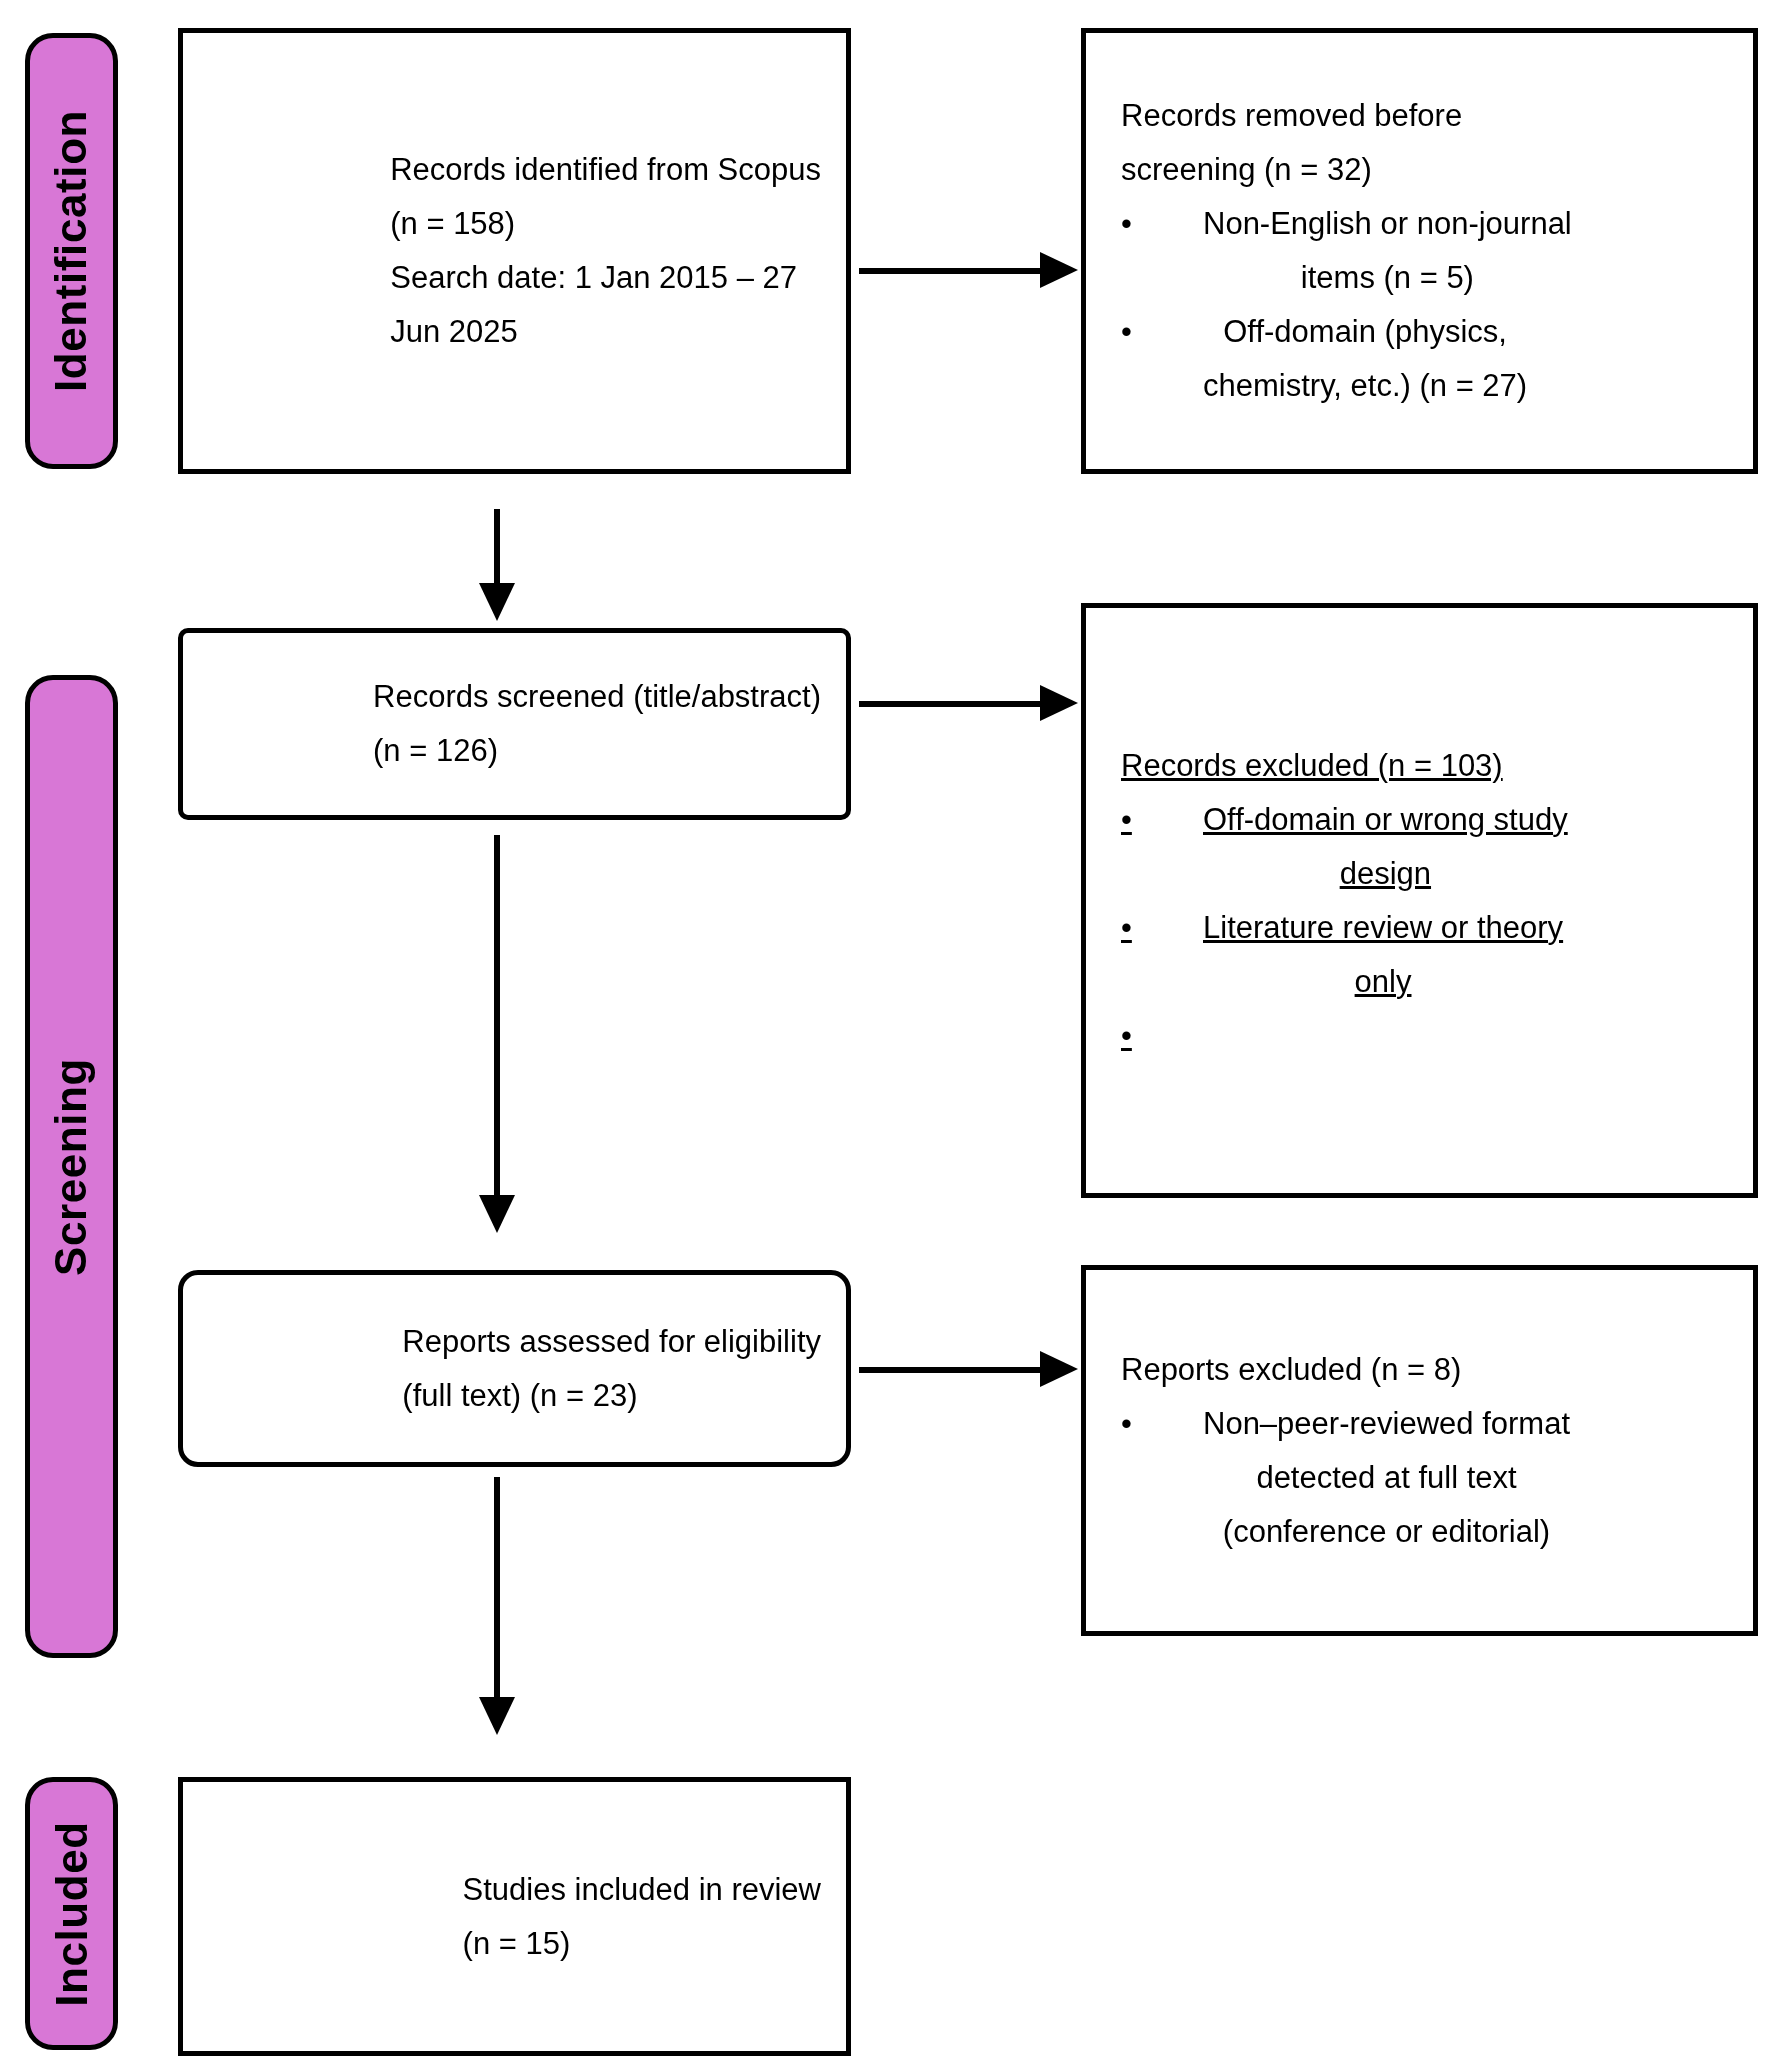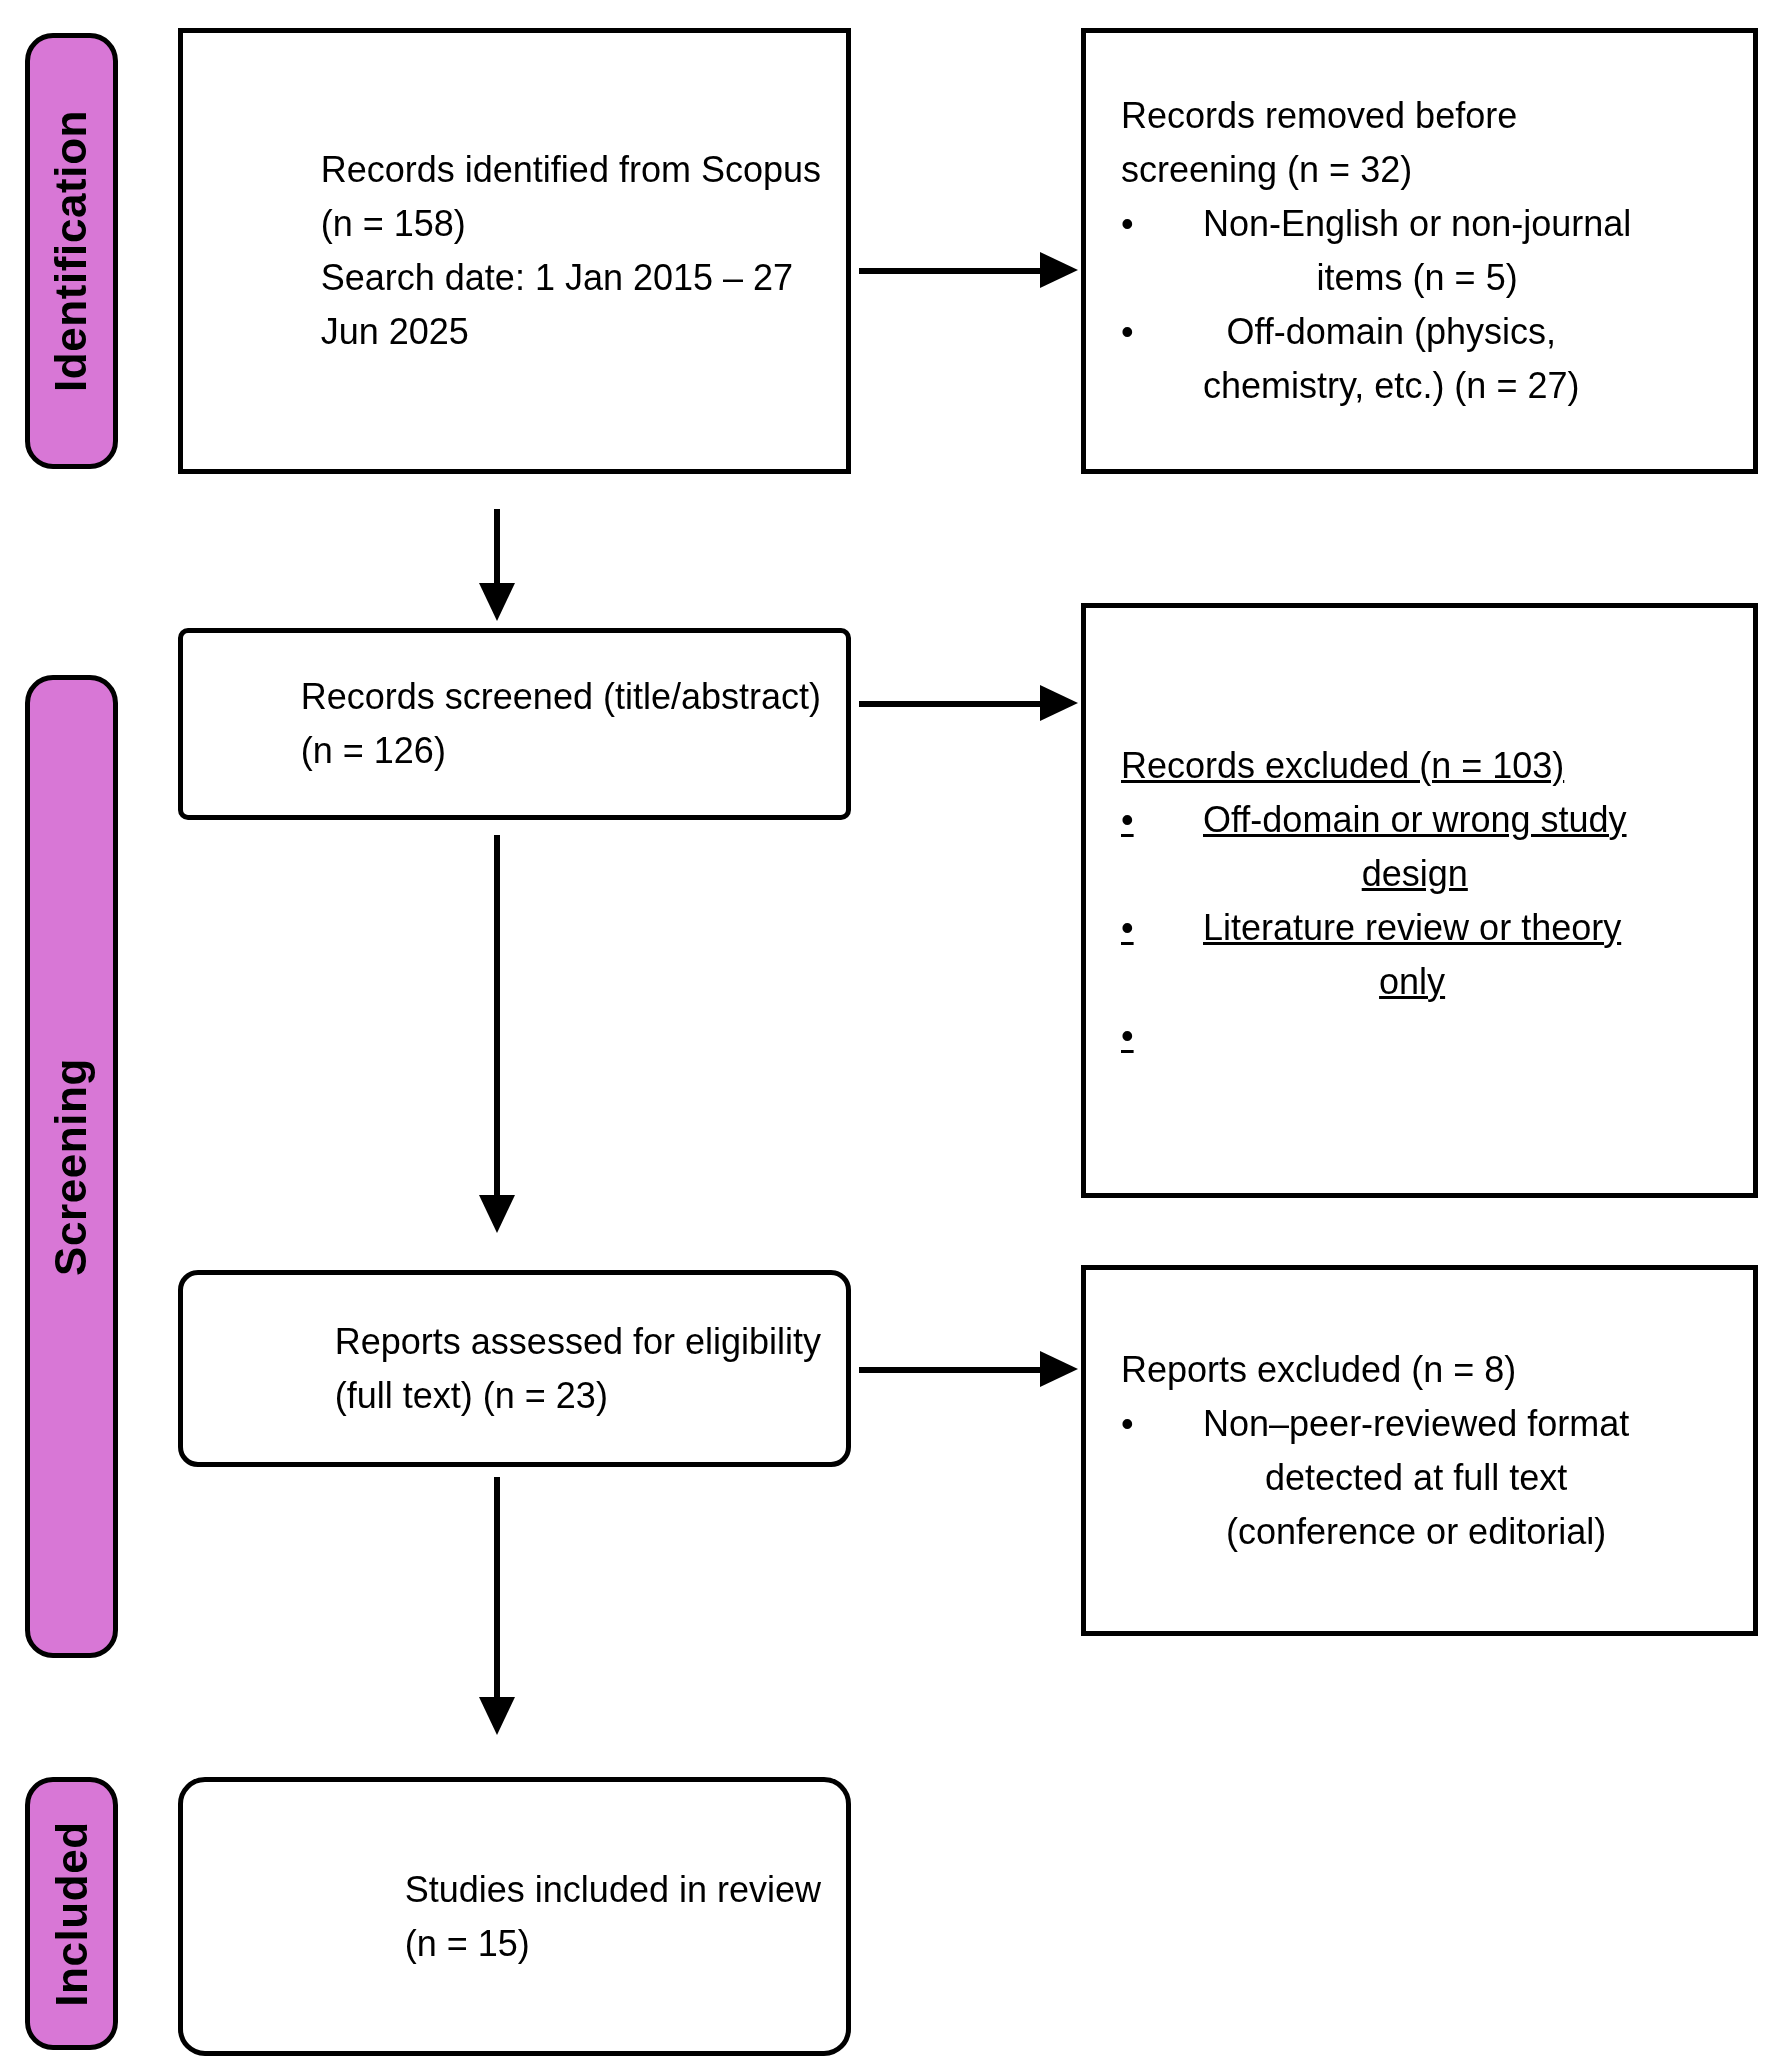--- a/index.html
+++ b/index.html
@@ -39,32 +39,32 @@
   
   .box {
     position: absolute;
     background: #ffffff;
     border: 5.7px solid #000000;
     box-sizing: border-box;
     display: flex;
     flex-direction: column;
     justify-content: center;
     padding: 12.6px 25px 12.6px 35px;
-    font-size: 36px;
+    font-size: 31px;
     line-height: 54px;
   }
   .box-text { white-space: pre; }
 
   .main-col  { left: 178px;  width: 673px; align-items: flex-end; }
   .side-col  { left: 1081px; width: 677px; }
 
   #box-identified { top: 28px;   height: 446px; }
   #box-screened   { top: 628px; height: 192px; border-radius: 10px; }
   #box-assessed   { top: 1270px; height: 197px; border-radius: 20px; }
-  #box-included   { top: 1777px; height: 279px; border-radius: 27px; }
+  #box-included   { top: 1777px; height: 279px; }
 
   #box-removed          { top: 28px;   height: 446px; }
   #box-records-excluded { top: 603px;  height: 595px; text-decoration: underline; }
   #box-reports-excluded { top: 1265px; height: 371px; }
 
   .bullet-row { display: flex; }
   .bullet-glyph { flex: 0 0 82px; }
   .bullet-text { white-space: pre; text-align: center; }
 
   

